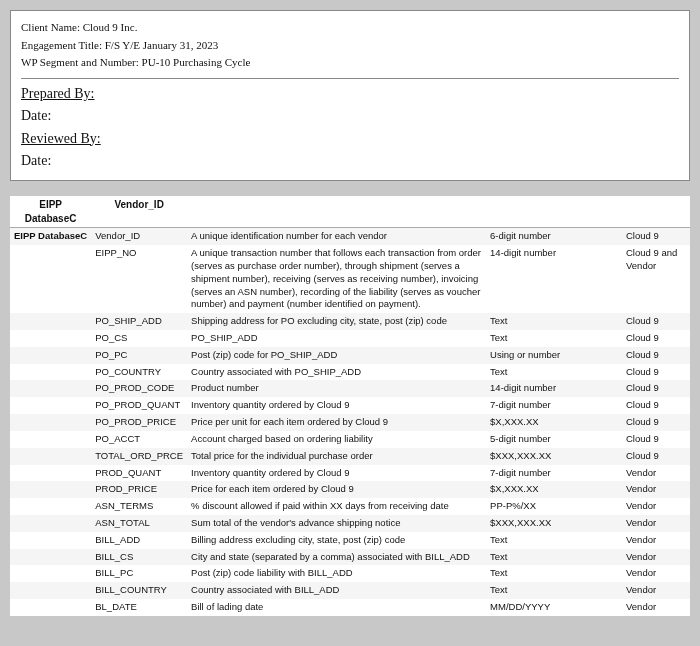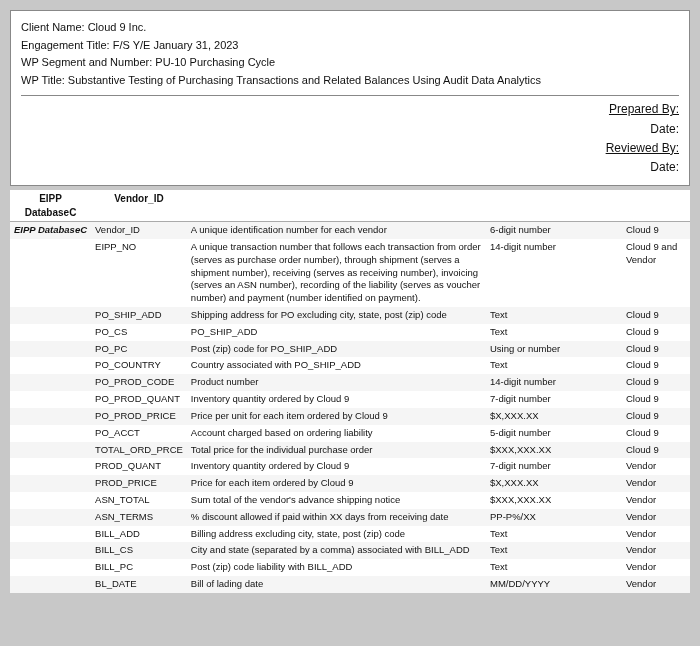--- a/index.html
+++ b/index.html
@@ -8,33 +8,34 @@
       font-size: 11px;
       background: #c8c8c8;
       width: 700px;
       min-height: 646px;
       padding: 10px;
     }
     .header-box {
       background: #fff;
       border: 1px solid #888;
       padding: 8px 10px;
-      margin-bottom: 4px;
+      margin-bottom: 15px;
       line-height: 1.6;
+      font-family: Liberation Serif, serif;
     }
     .header-box p {
       font-size: 11px;
       color: #111;
     }
     .section-prepared {
       margin-top: 6px;
       border-top: 1px solid #888;
       padding-top: 4px;
     }
-    .section-prepared p { font-size: 12px; color: #111; text-align: right; }
+    .section-prepared p { font-size: 14px; color: #111; }
     .underline { text-decoration: underline; }
 
     .data-table {
       width: 100%;
       border-collapse: collapse;
       background: #fff;
       font-size: 9.5px;
     }
     .data-table th, .data-table td {
       border: none;
@@ -65,42 +66,41 @@
     .col-source { width: 10%; }
     .col-eipp { width: 5%; }
   </style>
 </head>
 <body>
 
 <div class="header-box">
   <p>Client Name: Cloud 9 Inc.</p>
   <p>Engagement Title: F/S Y/E January 31, 2023</p>
   <p>WP Segment and Number:  PU-10 Purchasing Cycle</p>
-  <p>WP Title:  Substantive Testing of Purchasing Transactions and Related Balances Using Audit Data Analytics</p>
   <div class="section-prepared">
     <p><span class="underline">Prepared By:</span></p>
     <p><span>Date:</span></p>
     <p><span class="underline">Reviewed By:</span></p>
     <p><span>Date:</span></p>
   </div>
 </div>
 
 <table class="data-table">
   <thead>
     <tr>
       <th class="col-eipp">EIPP<br>DatabaseC</th>
       <th class="col-field">Vendor_ID</th>
       <th class="col-desc"></th>
       <th class="col-format"></th>
       <th class="col-source"></th>
     </tr>
   </thead>
   <tbody id="table-body">
   <tr>
-        <td style="font-style: italic;">EIPP DatabaseC</td>
+        <td style="">EIPP DatabaseC</td>
         <td>Vendor_ID</td>
         <td>A unique identification number for each vendor</td>
         <td>6-digit number</td>
         <td>Cloud 9</td>
       </tr>
       <tr>
         <td></td>
         <td>EIPP_NO</td>
         <td>A unique transaction number that follows each transaction from order (serves as purchase order number), through shipment (serves a shipment number), receiving (serves as receiving number), invoicing (serves an ASN number), recording of the liability (serves as voucher number) and payment (number identified on payment).</td>
         <td>14-digit number</td>
@@ -178,50 +178,57 @@
       </tr>
       <tr>
         <td></td>
         <td>PROD_PRICE</td>
         <td>Price for each item ordered by Cloud 9</td>
         <td>$X,XXX.XX</td>
         <td>Vendor</td>
       </tr>
       <tr>
         <td></td>
+        <td>ASN_TERMS</td>
+        <td>% discount allowed if paid within XX days from receiving date</td>
+        <td>PP-P%/XX</td>
+        <td>Vendor</td>
+      </tr>
+      <tr>
+        <td></td>
         <td>ASN_TOTAL</td>
         <td>Sum total of the vendor's advance shipping notice</td>
         <td>$XXX,XXX.XX</td>
         <td>Vendor</td>
       </tr>
       <tr>
         <td></td>
-        <td>ASN_TERMS</td>
-        <td>% discount allowed if paid within XX days from receiving date</td>
-        <td>PP-P%/XX</td>
-        <td>Vendor</td>
-      </tr>
-      <tr>
-        <td></td>
         <td>BILL_ADD</td>
         <td>Billing address excluding city, state, post (zip) code</td>
         <td>Text</td>
         <td>Vendor</td>
       </tr>
       <tr>
         <td></td>
         <td>BILL_CS</td>
         <td>City and state (separated by a comma) associated with BILL_ADD</td>
         <td>Text</td>
         <td>Vendor</td>
       </tr>
       <tr>
         <td></td>
         <td>BILL_PC</td>
         <td>Post (zip) code liability with BILL_ADD</td>
+        <td>Text</td>
+        <td>Vendor</td>
+      </tr>
+      <tr>
+        <td></td>
+        <td>BILL_COUNTRY</td>
+        <td>Country associated with BILL_ADD</td>
         <td>Text</td>
         <td>Vendor</td>
       </tr>
       <tr>
         <td></td>
         <td>BL_DATE</td>
         <td>Bill of lading date</td>
         <td>MM/DD/YYYY</td>
         <td>Vendor</td>
       </tr>

